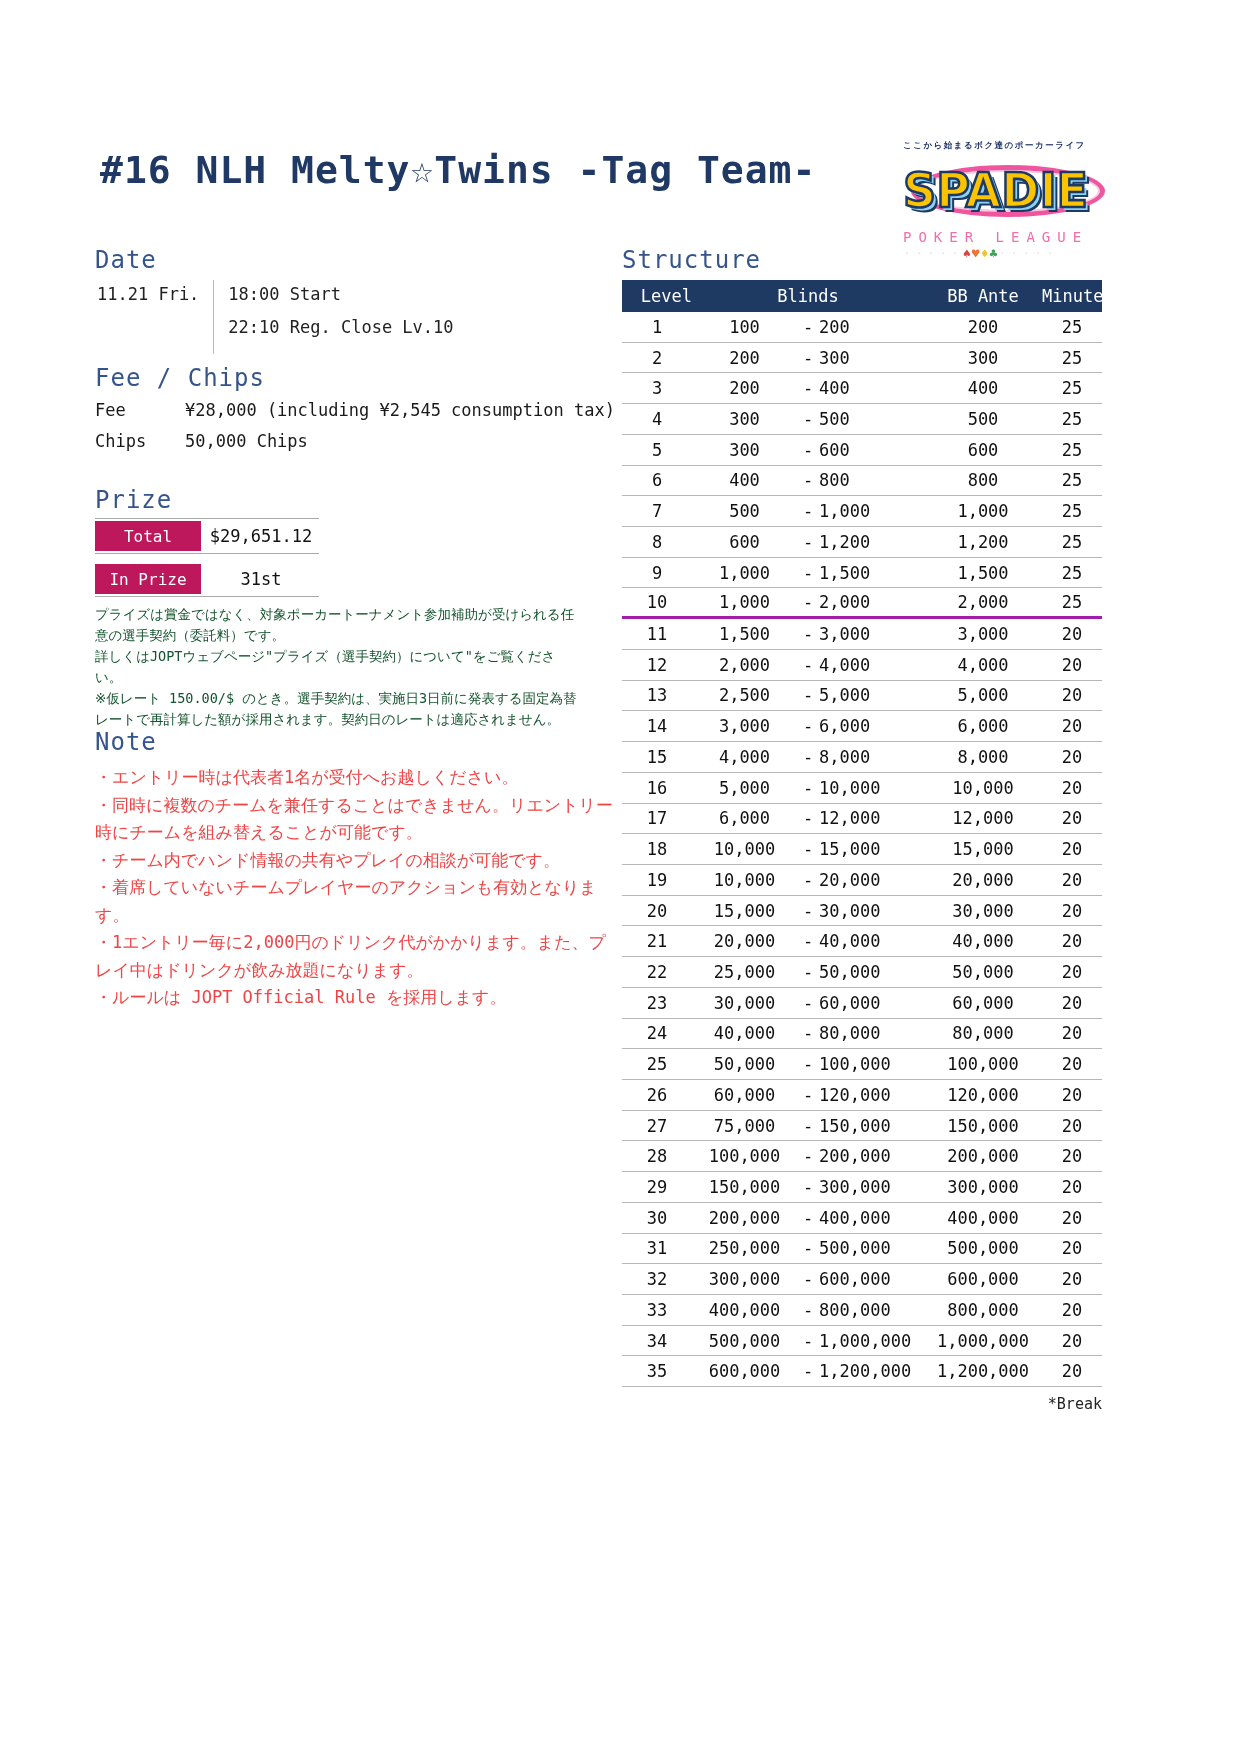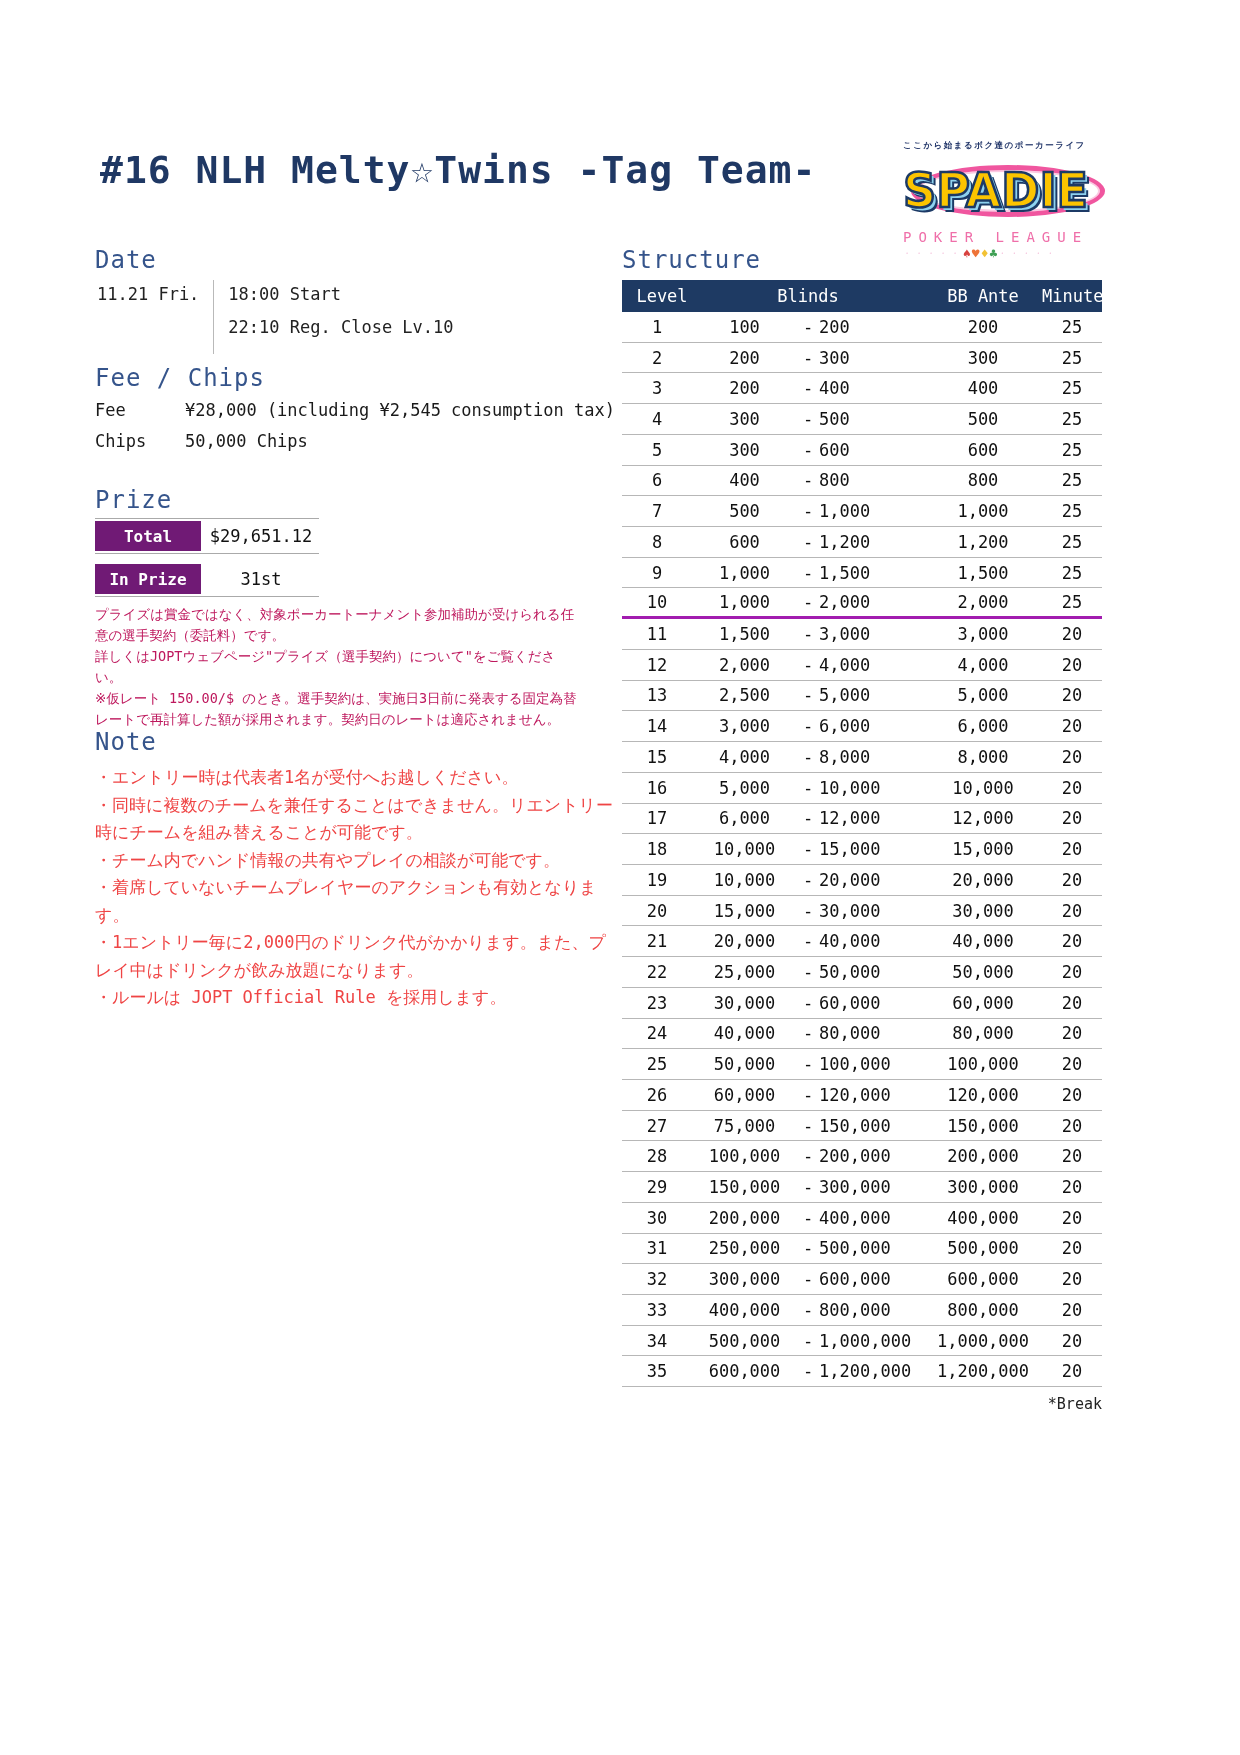--- a/index.html
+++ b/index.html
@@ -63,42 +63,42 @@
   .fee-sec { position:absolute; left:95px; top:364px; }
   .fee-rows { margin-top:8px; font-size:17px; }
   .fee-row { display:flex; margin-bottom:11px; white-space:nowrap; }
   .fee-label { width:90px; }
   
   .prize-sec { position:absolute; left:95px; top:486px; }
   .prize-table { margin-top:4px; width:224px; border-top:1px solid #aaa; }
   .prize-row { display:flex; border-bottom:1px solid #aaa; }
   .prize-row + .prize-row { margin-top:8px; }
   .prize-label {
-    width:108px; background:#701a75; color:#fff; text-align:center;
-    font-size:16px; padding:6px 0 5px; border:2px solid #fff; border-left:none;font-weight:bold;
+    width:108px; background:#be185d; color:#fff; text-align:center;
+    font-size:16px; padding:6px 0 5px; border:2px solid #fff; border-left:none;
   }
   .prize-value { flex:1; text-align:center; font-size:17px; padding:7px 0 4px; color:#111; }
   
   .disclaimer {
     position:absolute; left:95px; top:604px; width:482px;
-    font-size:13.5px; line-height:1.55; color:#be185d;
+    font-size:13.5px; line-height:1.55; color:#14532d;
   }
   .disclaimer p { margin:0; }
   
   .note-sec { position:absolute; left:95px; top:728px; width:520px; }
   .note-list { margin-top:8px; font-size:17px; line-height:1.62; color:#ef4444; }
   
   .structure-sec { position:absolute; left:622px; top:246px; width:480px; }
   .s-table { margin-top:6px; width:480px; }
   .s-head {
     display:grid; grid-template-columns:70px 232px 118px 60px;
     background:#1e3a63; color:#fff; font-size:17px; height:32px;
     align-items:center;
   }
-  .s-head .h-level { padding-left:10px; text-align:center; }
+  .s-head .h-level { padding-left:10px; text-align:right; }
   .s-head .h-blinds, .s-head .h-ante, .s-head .h-min { text-align:center; }
   .s-row {
     display:grid; grid-template-columns:70px 232px 118px 60px;
     height:30.72px; align-items:center; font-size:17px;
     border-bottom:1px solid #b7b7b7; color:#111;
   }
   .s-row.break-after { border-bottom:3px solid #a21caf; }
   .c-level { text-align:center; }
   .c-blinds { display:grid; grid-template-columns:105px 22px 1fr; }
   .c-sb { text-align:center; }

